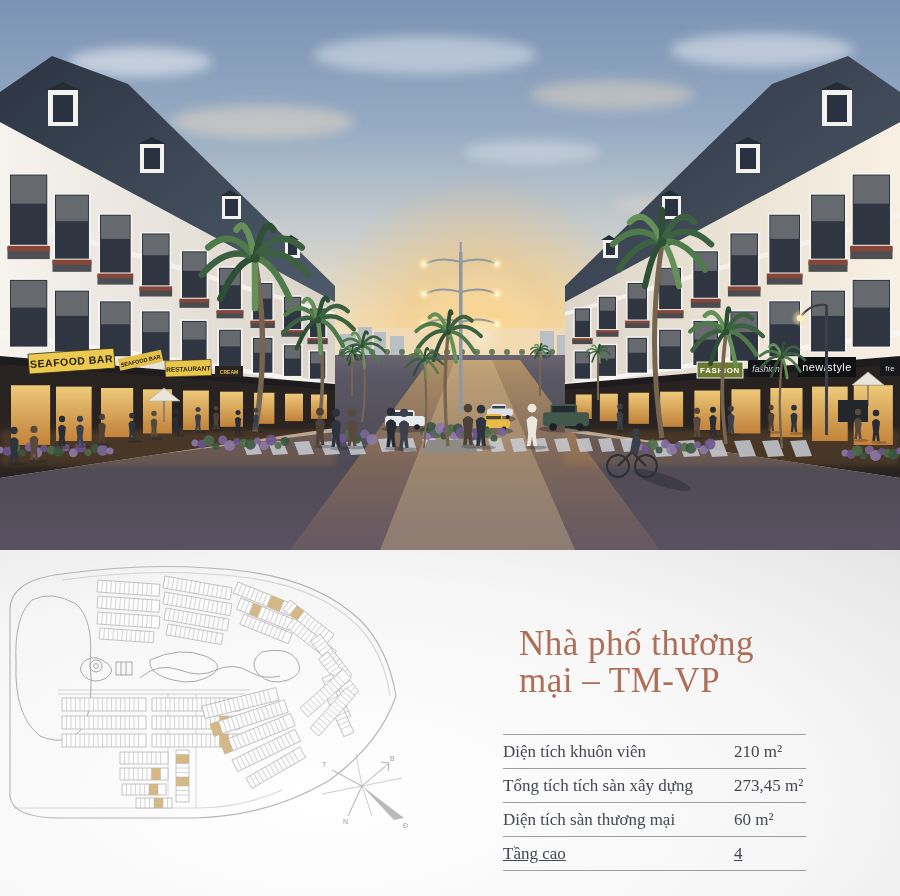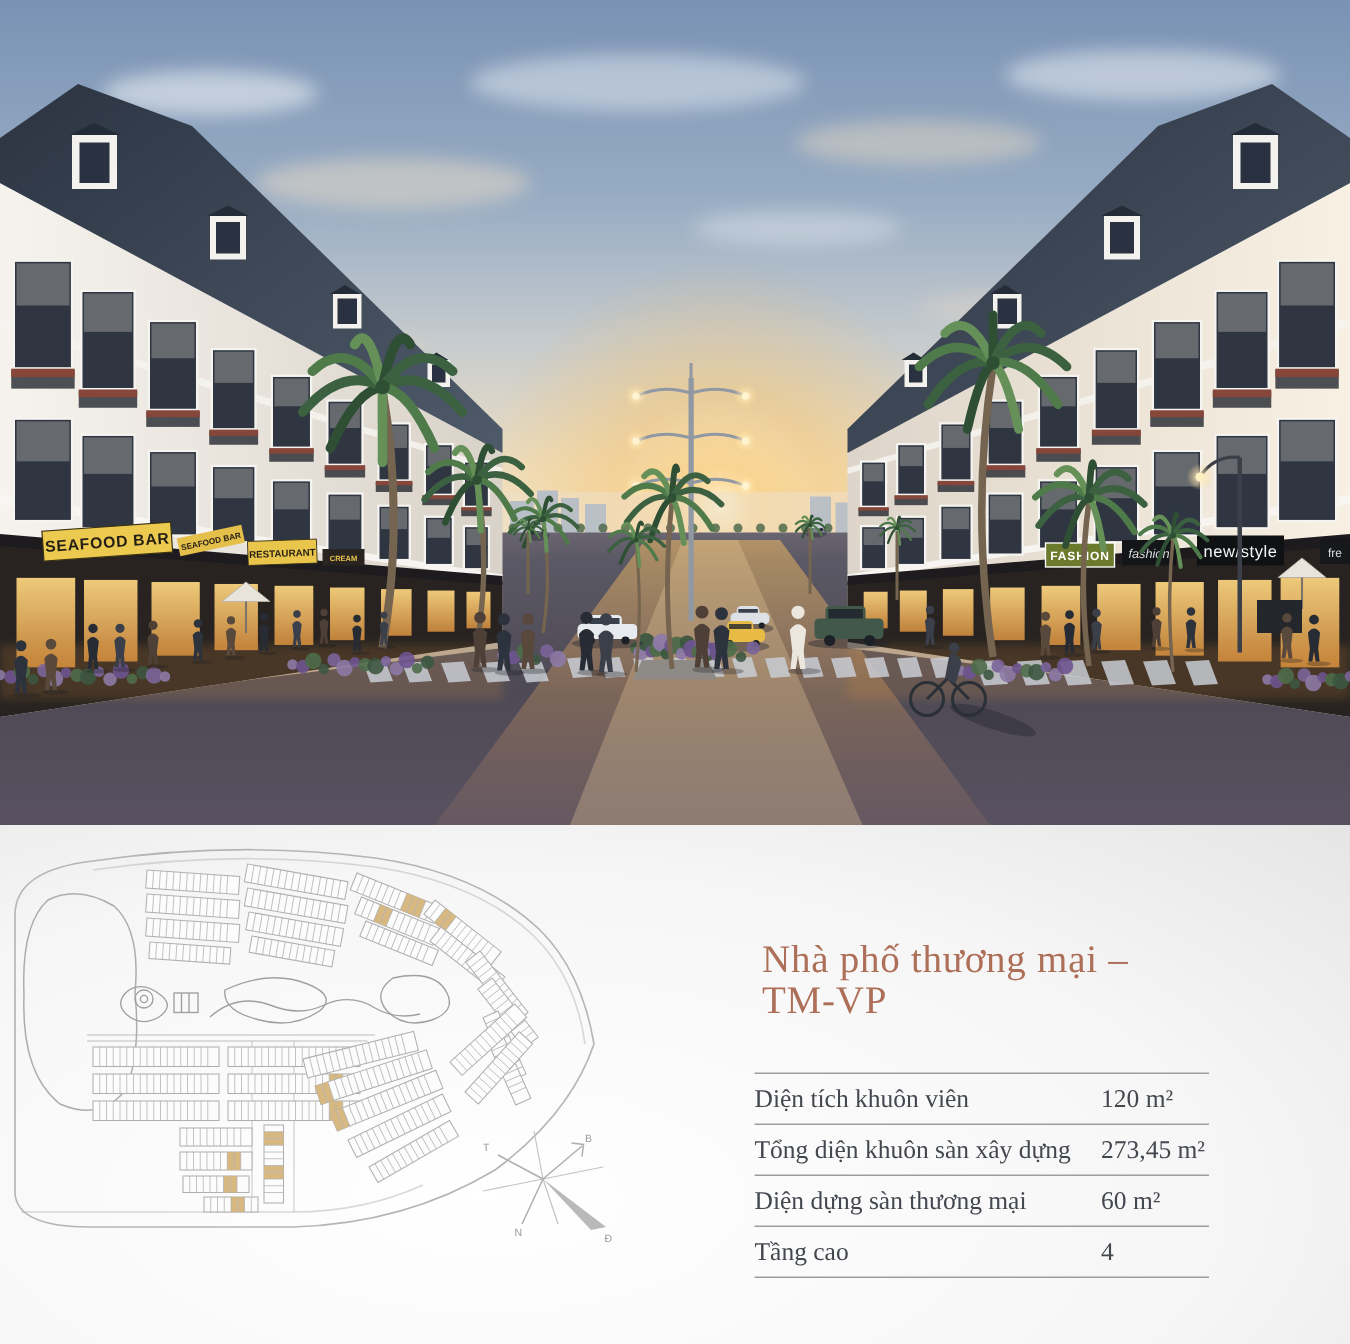--- a/index.html
+++ b/index.html
@@ -3,25 +3,25 @@
 <meta charset="utf-8">
 <style>
   html,body{margin:0;padding:0;background:#e9e9e9;}
   .page{position:relative;width:900px;height:896px;margin:0 auto;background:#ffffff;overflow:hidden;
         font-family:"Liberation Serif","DejaVu Serif",serif;}
   .hero{position:absolute;left:0;top:0;width:900px;height:550px;}
   .lower{position:absolute;left:0;top:550px;width:900px;height:346px;
          background:radial-gradient(130% 150% at 36% 72%, #ffffff 0%, #f6f6f6 42%, #e7e7e7 66%, #c6c6c6 100%);}
   .plan{position:absolute;left:0;top:8px;width:450px;height:330px;}
   .info{position:absolute;left:503px;top:76px;width:305px;}
-  .info h2{margin:0 0 34px 5px;font-size:26px;font-weight:normal;letter-spacing:.5px;color:#ad6f58;line-height:1.05;}
+  .info h2{margin:0 0 34px 16px;font-size:35px;font-weight:normal;letter-spacing:.5px;color:#ad6f58;line-height:1.05;}
   .spec-table{width:303px;}
   .spec-row{display:flex;align-items:baseline;border-top:1px solid #9d9d9d;padding:6px 0 5px 0;
             font-size:17px;color:#43474e;line-height:22px;}
-  .spec-row:last-child{border-bottom:1px solid #9d9d9d;}
+  .spec-row:last-child{border-bottom:1px solid #9d9d9d;text-decoration:underline;}
   .spec-row .lbl{flex:1;}
   .spec-row .val{width:72px;text-align:left;}
   svg text{font-family:"Liberation Sans","DejaVu Sans",sans-serif;}
 </style>
 </head>
 <body>
 
 <div class="page">
 
   <div class="hero">
@@ -1415,28 +1415,28 @@
           <text x="403" y="270">Đ</text>
         </g>
       </g>
     </svg>
 
     <div class="info">
       <h2 style="color: rgb(173, 111, 88);">Nhà phố thương mại – TM-VP</h2>
       <div class="spec-table">
         <div class="spec-row">
           <span class="lbl">Diện tích khuôn viên</span>
-          <span class="val">120 m²</span>
+          <span class="val">210 m²</span>
         </div>
         <div class="spec-row">
-          <span class="lbl">Tổng diện khuôn sàn xây dựng</span>
+          <span class="lbl">Tổng tích tích sàn xây dựng</span>
           <span class="val">273,45 m²</span>
         </div>
         <div class="spec-row">
-          <span class="lbl">Diện dựng sàn thương mại</span>
+          <span class="lbl">Diện tích sàn thương mại</span>
           <span class="val">60 m²</span>
         </div>
         <div class="spec-row">
           <span class="lbl">Tầng cao</span>
           <span class="val">4</span>
         </div>
       </div>
     </div>
   </div>
 </div>

